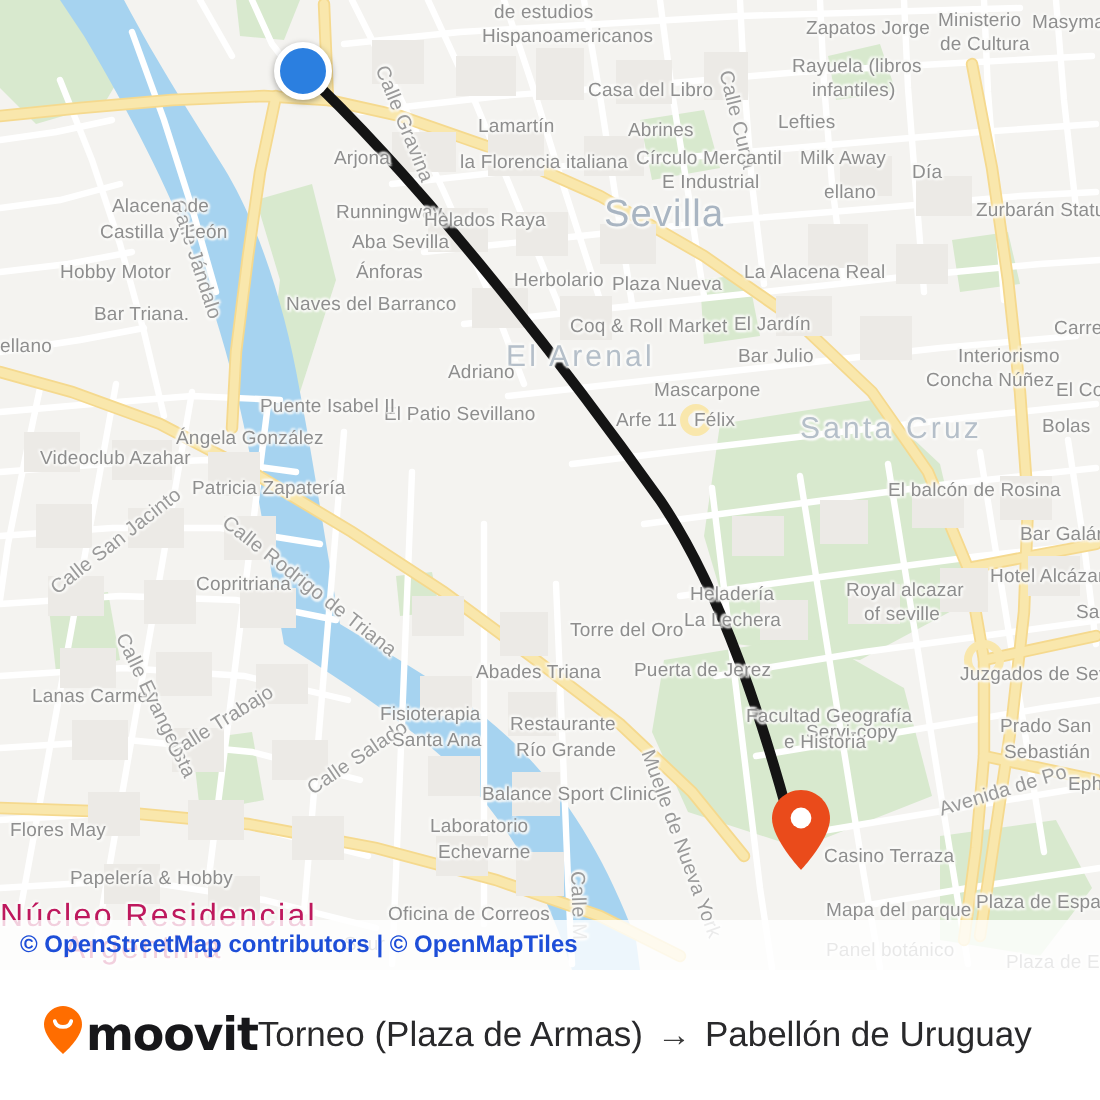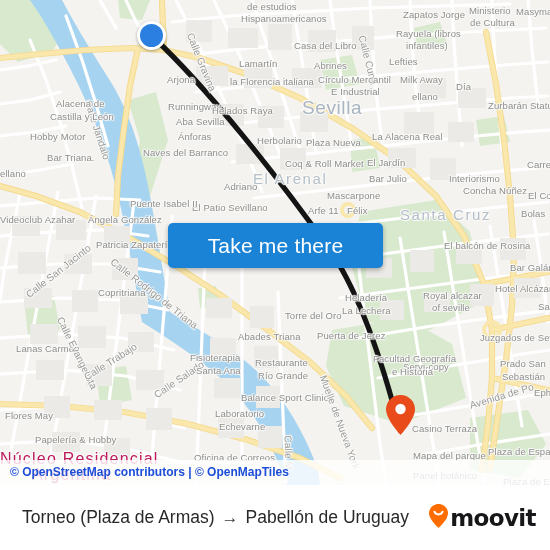--- a/index.html
+++ b/index.html
@@ -320,33 +320,33 @@
         <div class="maplabel poi" style="left: 469px; top: 5px;">Ministerio</div>
         <div class="maplabel poi" style="left: 470px; top: 17px;">de Cultura</div>
         <div class="maplabel poi" style="left: 516px; top: 6px;">Masyma</div>
         <div class="maplabel poi" style="left: 396px; top: 28px;">Rayuela (libros</div>
         <div class="maplabel poi" style="left: 406px; top: 40px;">infantiles)</div>
         <div class="maplabel poi" style="left: 389px; top: 56px;">Lefties</div>
         <div class="maplabel poi" style="left: 400px; top: 74px;">Milk Away</div>
         <div class="maplabel poi" style="left: 456px; top: 81px;">Día</div>
         <div class="maplabel poi" style="left: 412px; top: 91px;">ellano</div>
         <div class="maplabel poi" style="left: 488px; top: 100px;">Zurbarán Statue</div>
-        <div class="maplabel poi" style="left: 449px; top: 173px; text-align: right;">Interiorismo</div>
+        <div class="maplabel poi" style="left: 479px; top: 173px; text-align: right;">Interiorismo</div>
         <div class="maplabel poi" style="left: 463px; top: 185px;">Concha Núñez</div>
         <div class="maplabel poi" style="left: 527px; top: 159px;">Carref</div>
         <div class="maplabel poi" style="left: 528px; top: 190px;">El Cor</div>
         <div class="maplabel poi" style="left: 521px; top: 208px;">Bolas</div>
         <div class="maplabel area" style="left: 400px; top: 206px;">Santa Cruz</div>
         <div class="maplabel poi" style="left: 444px; top: 240px;">El balcón de Rosina</div>
         <div class="maplabel poi" style="left: 510px; top: 262px;">Bar Galán</div>
         <div class="maplabel poi" style="left: 495px; top: 283px;">Hotel Alcázar</div>
         <div class="maplabel poi" style="left: 423px; top: 290px;">Royal alcazar</div>
         <div class="maplabel poi" style="left: 432px; top: 302px;">of seville</div>
         <div class="maplabel poi" style="left: 538px; top: 301px;">Sa</div>
-        <div class="maplabel poi" style="left: 0px; top: 214px;">Videoclub Azahar</div>
+        <div class="maplabel poi" style="left: 0px; top: 224px; padding-left: 20px;">Videoclub Azahar</div>
         <div class="maplabel poi" style="left: 88px; top: 214px;">Ángela González</div>
         <div class="maplabel poi" style="left: 130px; top: 198px;">Puente Isabel II</div>
         <div class="maplabel poi" style="left: 96px; top: 239px;">Patricia Zapatería</div>
         <div class="maplabel street" style="left: 112px; top: 255px; transform: rotate(38deg); transform-origin: 0px 50%;">Calle Rodrigo de Triana</div>
         <div class="maplabel street" style="left: 27px; top: 290px; transform: rotate(-38deg); transform-origin: 0px 50%;">Calle San Jacinto</div>
         <div class="maplabel poi" style="left: 98px; top: 287px;">Copritriana</div>
         <div class="maplabel poi" style="left: 16px; top: 343px;">Lanas Carmen</div>
         <div class="maplabel street" style="left: 60px; top: 312px; transform: rotate(64deg); transform-origin: 0px 50%;">Calle Evangelista</div>
         <div class="maplabel street" style="left: 85px; top: 372px; transform: rotate(-32deg); transform-origin: 0px 50%;">Calle Trabajo</div>
         <div class="maplabel street" style="left: 155px; top: 390px; transform: rotate(-34deg); transform-origin: 0px 50%;">Calle Salado</div>
@@ -390,31 +390,30 @@
     <div id="dest-marker" style="left: 385.5px; top: 395px;">
       <svg width="29" height="40" viewBox="0 0 29 40">
         <path d="M14.5 0 C6.5 0 0 6.4 0 14.3 C0 24.6 14.5 40 14.5 40 C14.5 40 29 24.6 29 14.3 C29 6.4 22.5 0 14.5 0 Z" fill="#ea4b1b"></path>
         <circle cx="14.5" cy="14" r="5.2" fill="#ffffff"></circle>
       </svg>
     </div>
 
     <div id="attribution">© OpenStreetMap contributors | © OpenMapTiles</div>
   </div>
 
-  <button id="take-me-there" style="background: rgb(26, 131, 214);">Take me there</button>
 
   <div id="footer">
-    <div id="route-title">
-      <span>Torneo (Plaza de Armas)</span>
-      <span id="route-arrow">→</span>
-      <span>Pabellón de Uruguay</span>
-    </div>
     <div id="moovit-logo">
       <span>
         <svg width="19" height="24" viewBox="0 0 19 24">
           <path d="M9.5 0 C4.3 0 0 4.2 0 9.3 C0 16 9.5 24 9.5 24 C9.5 24 19 16 19 9.3 C19 4.2 14.7 0 9.5 0 Z" fill="#ff6d00"></path>
           <path d="M5.4 7.6 C6.4 11.4 12.6 11.4 13.6 7.6" stroke="#ffffff" stroke-width="1.9" fill="none" stroke-linecap="round"></path>
         </svg>
       </span>
       <span id="moovit-wordmark" style="color: rgb(23, 23, 26);">moovit</span>
     </div>
+    <div id="route-title">
+      <span>Torneo (Plaza de Armas)</span>
+      <span id="route-arrow">→</span>
+      <span>Pabellón de Uruguay</span>
+    </div>
   </div>
 </div>
 
 </body></html>

